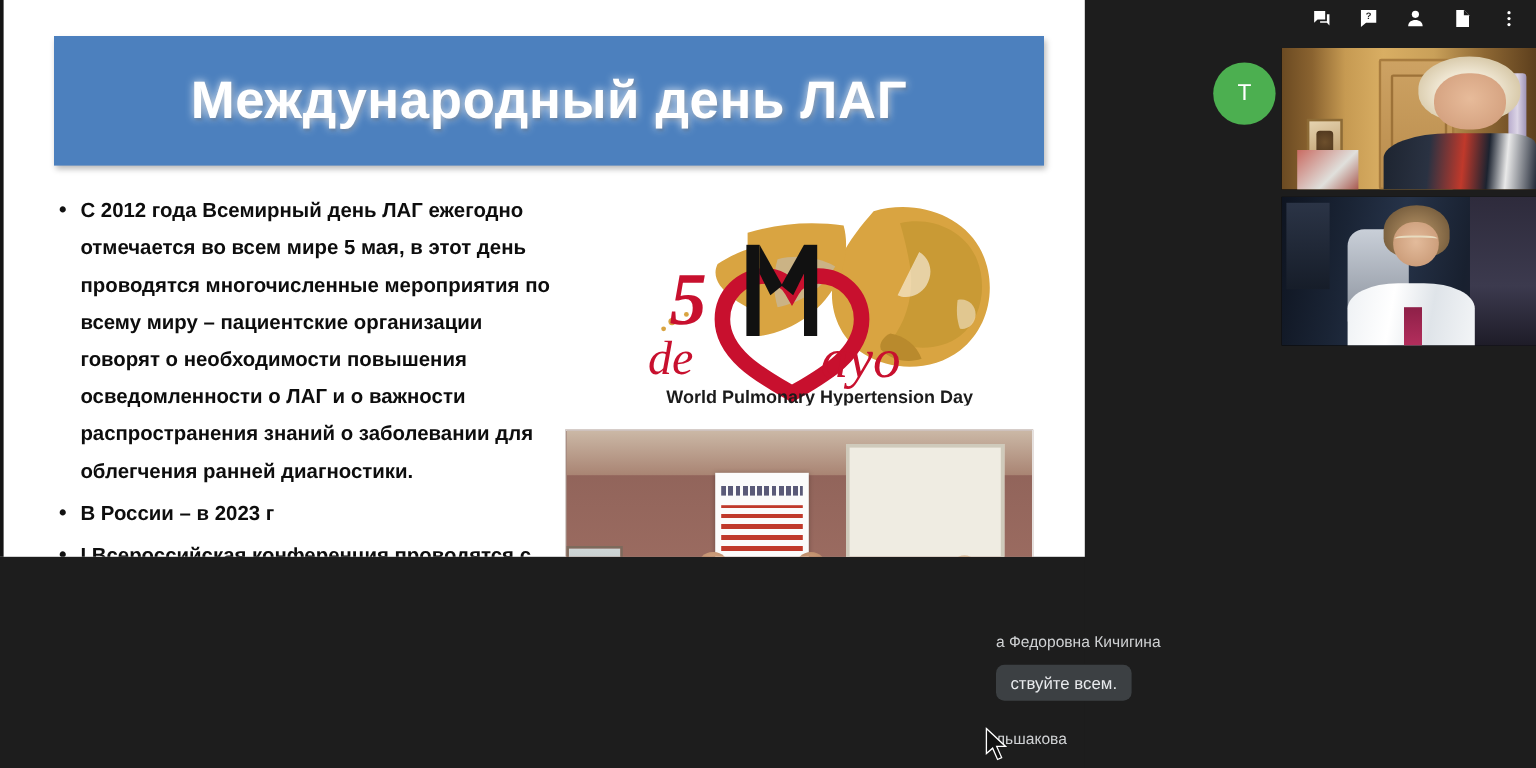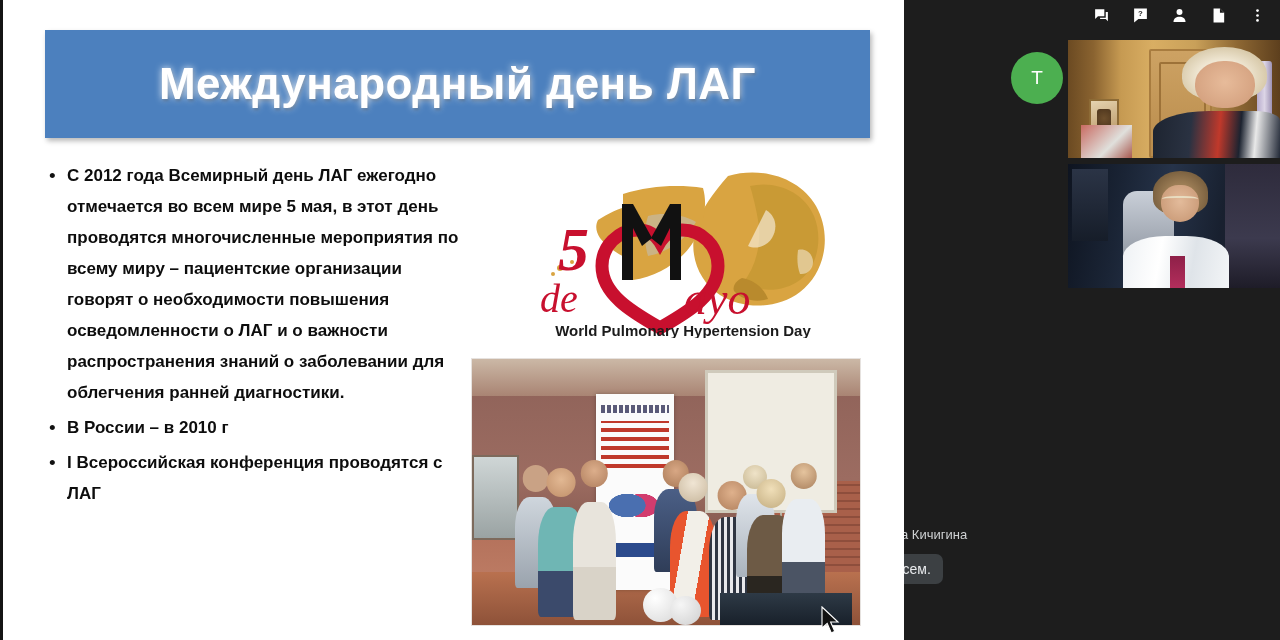--- a/index.html
+++ b/index.html
@@ -95,21 +95,21 @@
   }
   .chat-bubble {
     display:inline-block; margin-top:10px;
     background:#3c4043; color:#e8eaed; font-size:14px;
     padding:7px 12px; border-radius:7px; white-space:nowrap;
   }
   .chat-name-2 { margin-top:22px; }
 
   
   #slide {
-    position:absolute; left:0; top:0; width:904px; height:640px;
+    position:absolute; left:0; top:0; width:904px; height:464px;
     background:#ffffff; overflow:hidden;
     border-left:3px solid #141414;
   }
 
   
   #slide-title-banner {
     position:absolute; left:42px; top:30px; width:825px; height:108px;
     background:#4C80BE;
     box-shadow:2px 3px 5px rgba(0,0,0,.28);
     display:flex; align-items:center; justify-content:center;
@@ -263,21 +263,21 @@
     <div id="slide-title-text">Международный день ЛАГ</div>
   </div>
 
   <div id="slide-bullets">
     <div class="bullet-row">
       <div class="bullet-dot">•</div>
       <div class="bullet-text">С 2012 года Всемирный день ЛАГ ежегодно отмечается во всем мире 5 мая, в этот день проводятся многочисленные мероприятия по всему миру – пациентские организации говорят о необходимости повышения осведомленности о ЛАГ и о важности распространения знаний о заболевании для облегчения ранней диагностики.</div>
     </div>
     <div class="bullet-row">
       <div class="bullet-dot">•</div>
-      <div class="bullet-text"> В России – в 2010 г</div>
+      <div class="bullet-text"> В России – в 2023 г</div>
     </div>
     <div class="bullet-row">
       <div class="bullet-dot">•</div>
       <div class="bullet-text">I Всероссийская конференция проводятся с ЛАГ</div>
     </div>
   </div>
 
   <div id="logo-5demayo">
     <svg viewBox="0 0 370 180" xmlns="http://www.w3.org/2000/svg">
       <g>

